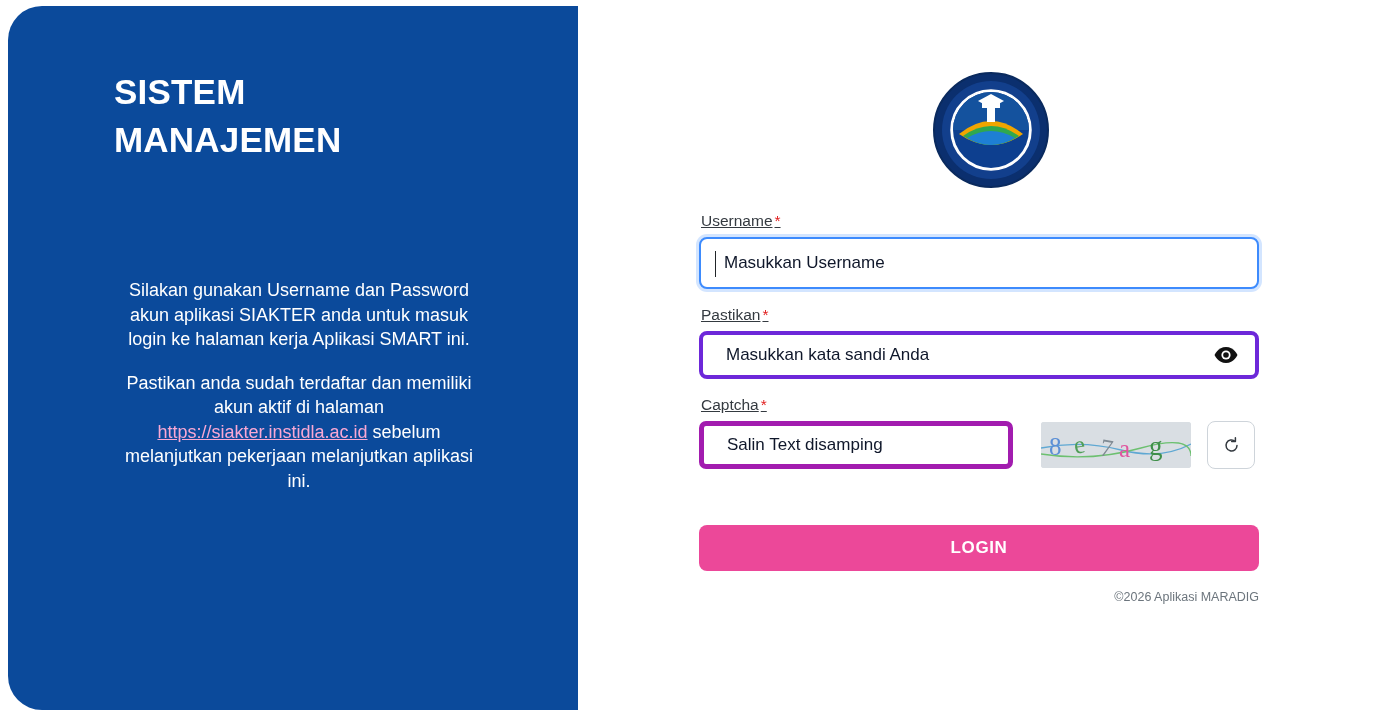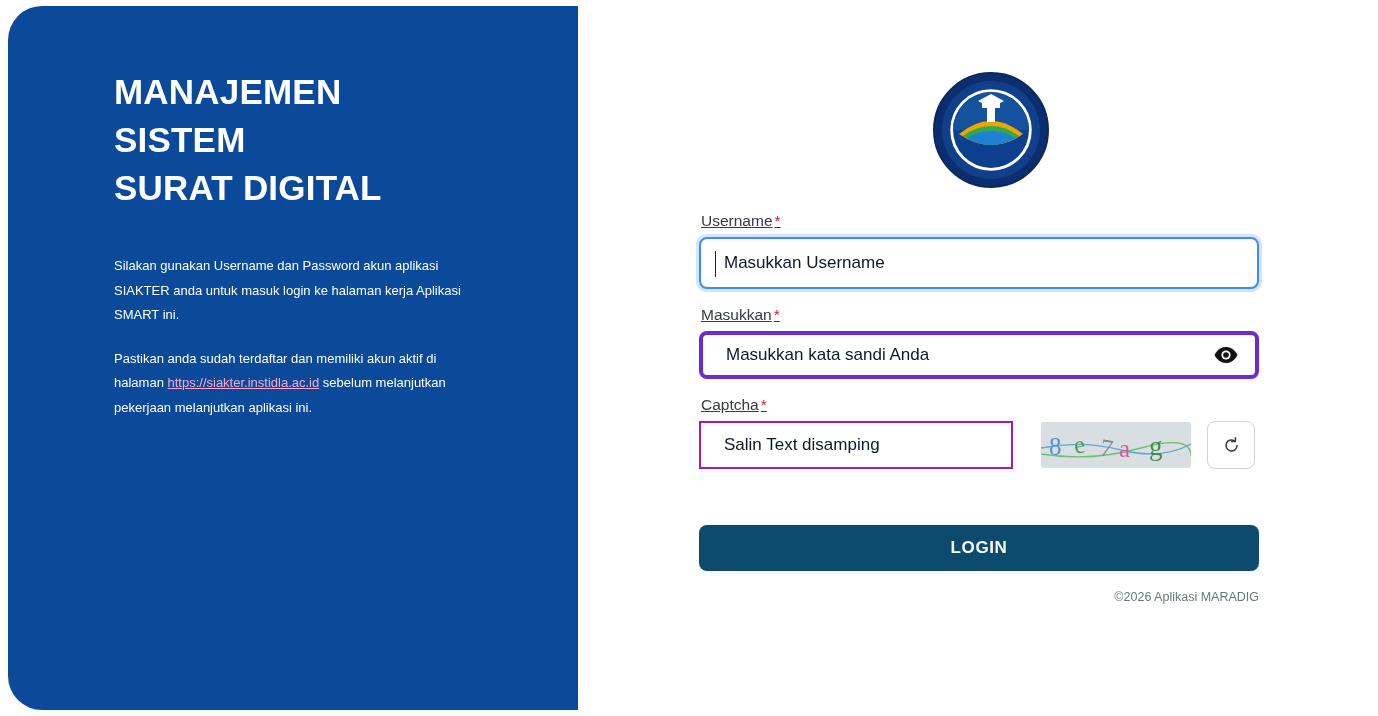--- a/index.html
+++ b/index.html
@@ -44,25 +44,26 @@
     color: #ffffff;
     font-size: 35px;
     font-weight: bold;
     line-height: 48px;
     letter-spacing: 0.2px;
   }
 
   .intro-block {
     position: absolute;
     left: 106px;
-    top: 248px;
+    top: 272px;
     width: 370px;
     color: #ffffff;
-    font-size: 13px;
+    font-size: 18px;
     line-height: 24.5px;
+    text-align: center;
   }
   .intro-block p {
     margin: 0 0 19px 0;
   }
   .intro-link {
     color: #f9a8d4;
     text-decoration: underline;
   }
 
   
@@ -155,22 +156,22 @@
   
   .captcha-row {
     display: flex;
     align-items: center;
     gap: 0;
   }
   .captcha-input {
     width: 314px;
     height: 48px;
     box-sizing: border-box;
-    border: 2px solid #a21caf;
-    border-radius: 0;
+    border: 5px solid #a21caf;
+    border-radius: 7px;
     display: flex;
     align-items: center;
   }
   .captcha-img {
     width: 150px;
     height: 46px;
     margin-left: 28px;
     border-radius: 3px;
     overflow: hidden;
     background: #d7dde2;
@@ -188,21 +189,21 @@
     cursor: pointer;
     color: #343a40;
     font-size: 19px;
   }
 
   
   .login-btn {
     margin-top: 56px;
     width: 560px;
     height: 46px;
-    background: #0c4a6e;
+    background: #ec4899;
     border: none;
     border-radius: 8px;
     color: #ffffff;
     font-size: 17px;
     font-weight: bold;
     letter-spacing: 0.6px;
     cursor: pointer;
     font-family: "Liberation Sans", sans-serif;
   }
 
@@ -214,23 +215,22 @@
     color: #6c757d;
   }
 </style>
 </head>
 <body>
 
 <div class="page">
 
   <div class="left-panel">
     <div class="brand-title">
+      <div>SISTEM</div>
       <div>MANAJEMEN</div>
-      <div>SISTEM</div>
-      <div>SURAT DIGITAL</div>
     </div>
 
     <div class="intro-block">
       <p>Silakan gunakan Username dan Password akun aplikasi SIAKTER anda untuk masuk login ke halaman kerja Aplikasi SMART ini.</p>
       <p><span>Pastikan anda sudah terdaftar dan memiliki akun aktif di halaman </span><a class="intro-link" href="#">https://siakter.instidla.ac.id</a><span> sebelum melanjutkan pekerjaan melanjutkan aplikasi ini.</span></p>
     </div>
   </div>
 
   <div class="right-panel">
 
@@ -260,21 +260,21 @@
       </label>
       <div class="input-box focused">
         <span class="caret"></span>
         <span class="input-text">Masukkan Username</span>
       </div>
 
       <div class="spacer-16"></div>
 
       
       <label class="field-label">
-        <span>Masukkan</span><span class="req">*</span>
+        <span>Pastikan</span><span class="req">*</span>
       </label>
       <div class="input-box">
         <span class="input-text">Masukkan kata sandi Anda</span>
         <span class="eye-btn">
           <svg width="26" height="22" viewBox="0 0 26 22" xmlns="http://www.w3.org/2000/svg">
             <path d="M13 3 C5 3 1.5 11 1.5 11 S5 19 13 19 S24.5 11 24.5 11 S21 3 13 3 Z" fill="#111111"></path>
             <circle cx="13" cy="11" r="4.6" fill="#ffffff"></circle>
             <circle cx="13" cy="11" r="2.8" fill="#111111"></circle>
           </svg>
         </span>

